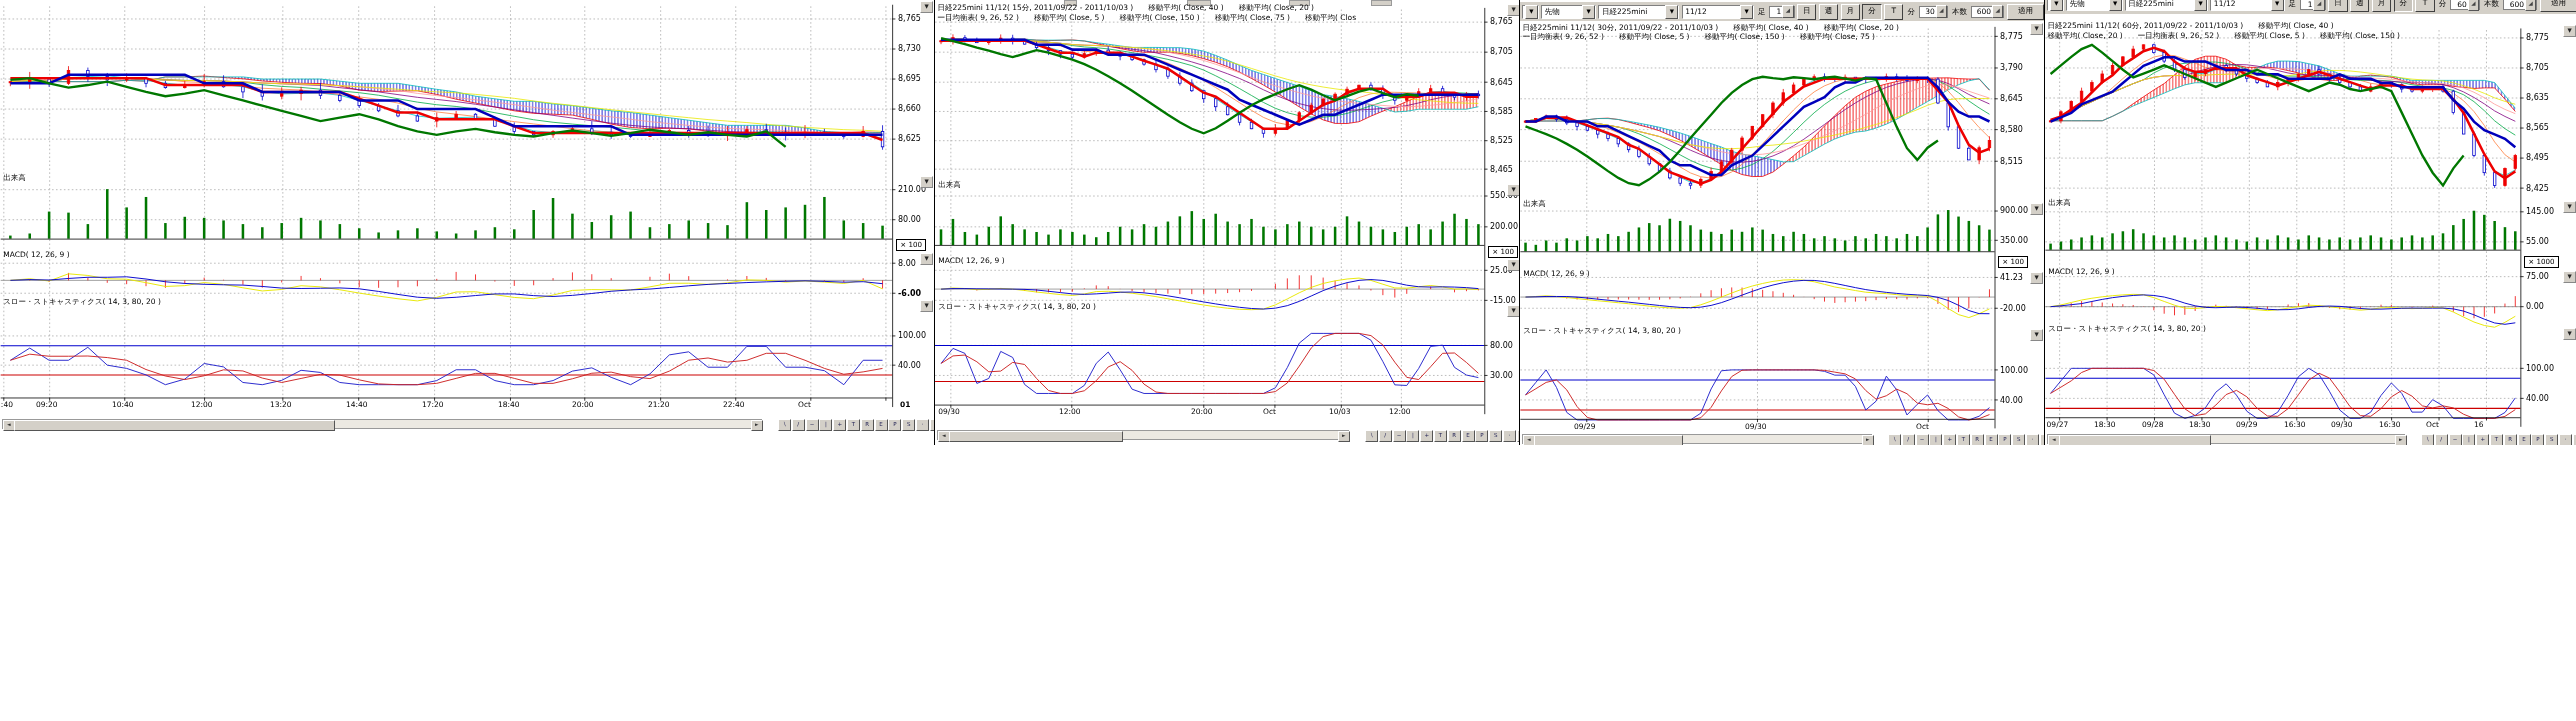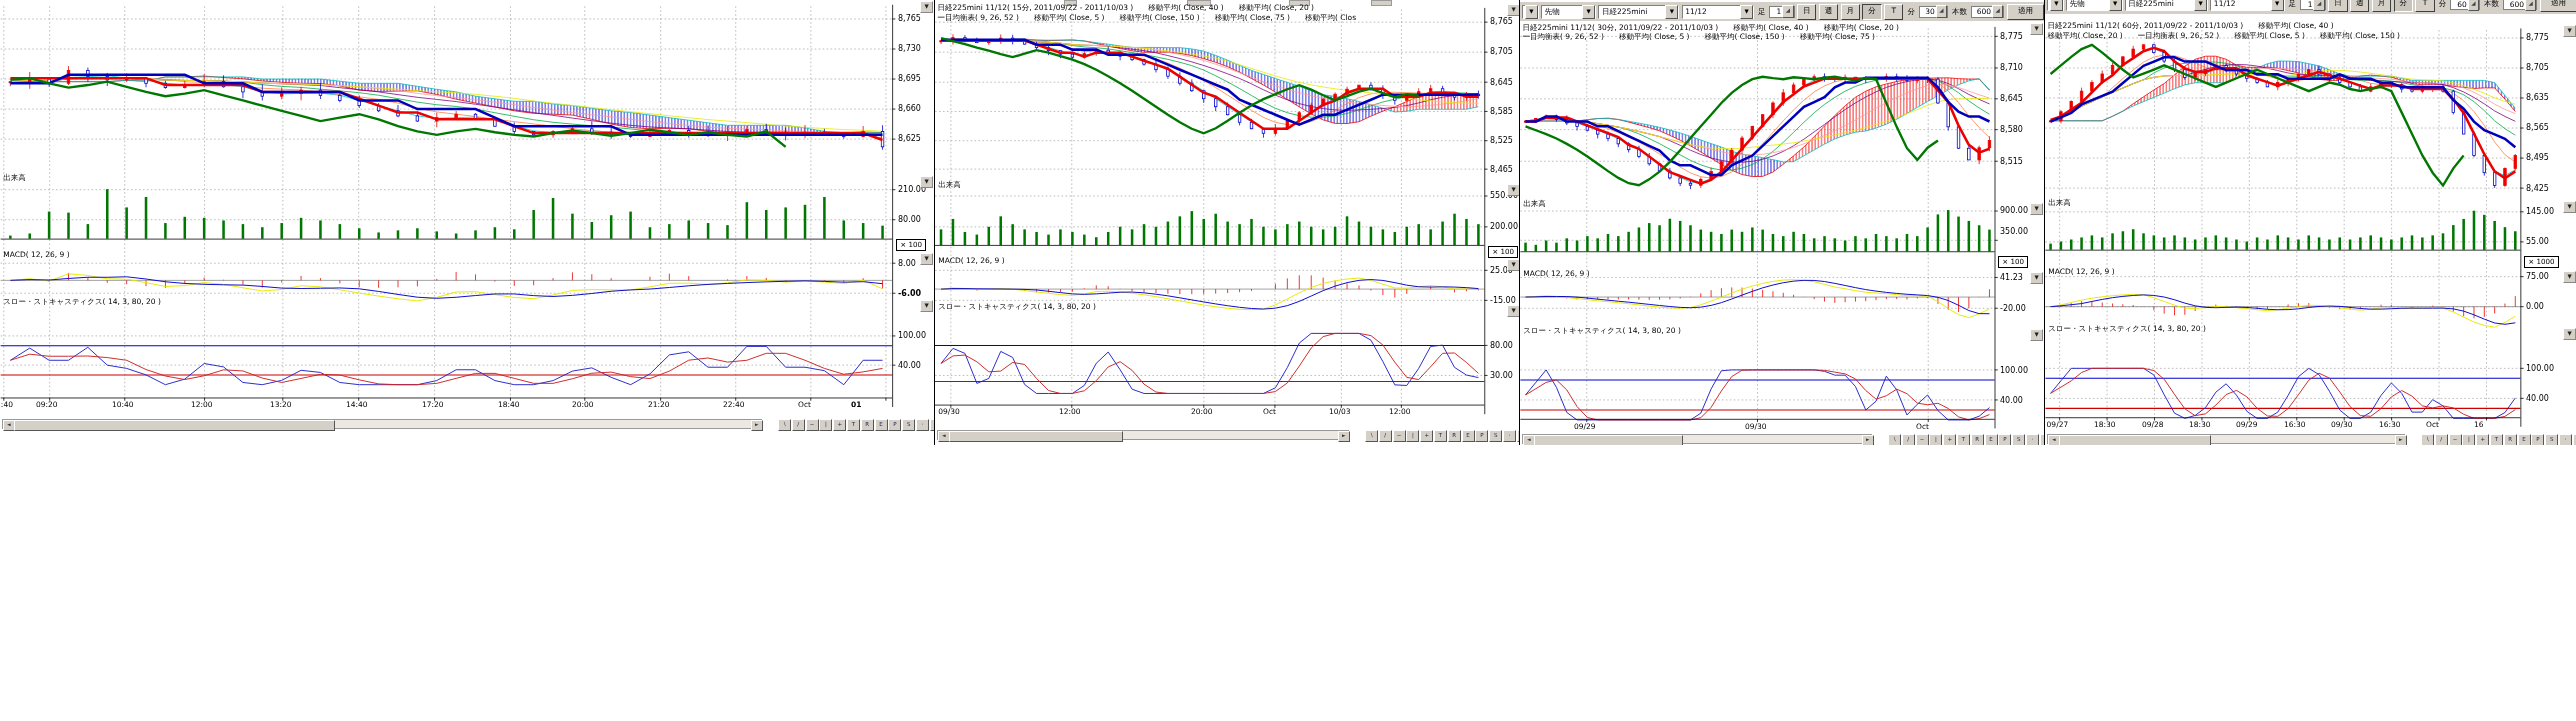--- a/index.html
+++ b/index.html
@@ -339,21 +339,21 @@
       <div class="xlab" style="left: 112px; top: 400px;">10:40</div>
       <div class="xlab" style="left: 191px; top: 400px;">12:00</div>
       <div class="xlab" style="left: 270px; top: 400px;">13:20</div>
       <div class="xlab" style="left: 346px; top: 400px;">14:40</div>
       <div class="xlab" style="left: 422px; top: 400px;">17:20</div>
       <div class="xlab" style="left: 498px; top: 400px;">18:40</div>
       <div class="xlab" style="left: 572px; top: 400px;">20:00</div>
       <div class="xlab" style="left: 648px; top: 400px;">21:20</div>
       <div class="xlab" style="left: 723px; top: 400px;">22:40</div>
       <div class="xlab" style="left: 798px; top: 400px;">Oct</div>
-      <div class="xlab" style="left: 851px; top: 400px; font-weight: bold;">01</div>
+      <div class="xlab" style="left: 900px; top: 400px; font-weight: bold;">01</div>
       <div class="arrbtn" style="left: 920px; top: 0.8px;">▼</div>
       <div class="arrbtn" style="left: 920px; top: 176px;">▼</div>
       <div class="arrbtn" style="left: 920px; top: 253px;">▼</div>
       <div class="arrbtn" style="left: 920px; top: 300px;">▼</div>
       <div class="sbar" style="left: 1.6px; top: 419px; width: 760px;">
         <div class="sarr" style="left: 0px;">◄</div>
         <div class="sarr" style="left: 748px;">►</div>
         <div class="thumb" style="left: 11px; width: 319px;"></div>
       </div>
       <div class="btnrow" style="left: 778px; top: 419px;">
@@ -982,26 +982,26 @@
         <div class="tblab">本数</div>
         <div class="spin" style="width: 38px;">
           <div class="v">600</div>
           <div class="ud">◢</div>
         </div>
         <div class="pbtn" style="min-width: 32px;">適用</div>
       </div>
       <div class="hdr" style="top: 23px; width: 517px; overflow: hidden;">日経225mini 11/12( 30分, 2011/09/22 - 2011/10/03 )　　移動平均( Close, 40 )　　移動平均( Close, 20 )</div>
       <div class="hdr" style="top: 32px; width: 517px; overflow: hidden;">一目均衡表( 9, 26, 52 )　　移動平均( Close, 5 )　　移動平均( Close, 150 )　　移動平均( Close, 75 )</div>
       <div class="axlab" style="left: 480px; top: 32px;">8,775</div>
-      <div class="axlab" style="left: 480px; top: 63px;">8,710</div>
+      <div class="axlab" style="left: 480px; top: 63px;">3,790</div>
       <div class="axlab" style="left: 480px; top: 94px;">8,645</div>
       <div class="axlab" style="left: 480px; top: 125px;">8,580</div>
       <div class="axlab" style="left: 480px; top: 157px;">8,515</div>
       <div class="axlab" style="left: 480px; top: 206px;">900.00</div>
-      <div class="axlab" style="left: 480px; top: 227px;">350.00</div>
+      <div class="axlab" style="left: 480px; top: 236px;">350.00</div>
       <div class="axlab" style="left: 480px; top: 273px;">41.23</div>
       <div class="axlab" style="left: 480px; top: 304px;">-20.00</div>
       <div class="axlab" style="left: 480px; top: 366px;">100.00</div>
       <div class="axlab" style="left: 480px; top: 396px;">40.00</div>
       <div class="badge" style="left: 478px; top: 256px;">× 100</div>
       <div class="seclab" style="left: 3.2px; top: 199px;">出来高</div>
       <div class="seclab" style="left: 3.2px; top: 269px;">MACD( 12, 26, 9 )</div>
       <div class="seclab" style="left: 3.2px; top: 326px;">スロー・ストキャスティクス( 14, 3, 80, 20 )</div>
       <div class="xlab" style="left: 54px; top: 422px;">09/29</div>
       <div class="xlab" style="left: 225px; top: 422px;">09/30</div>

